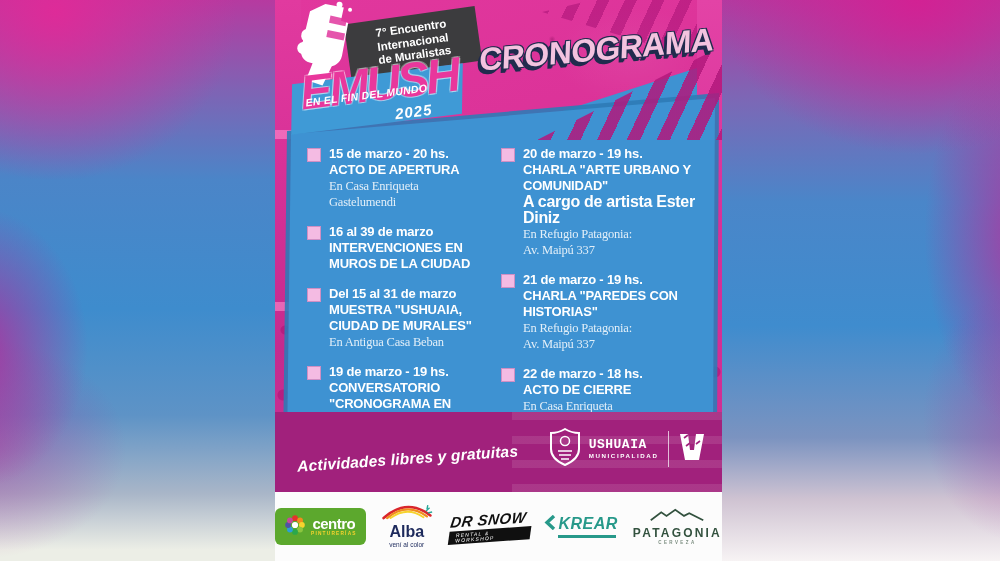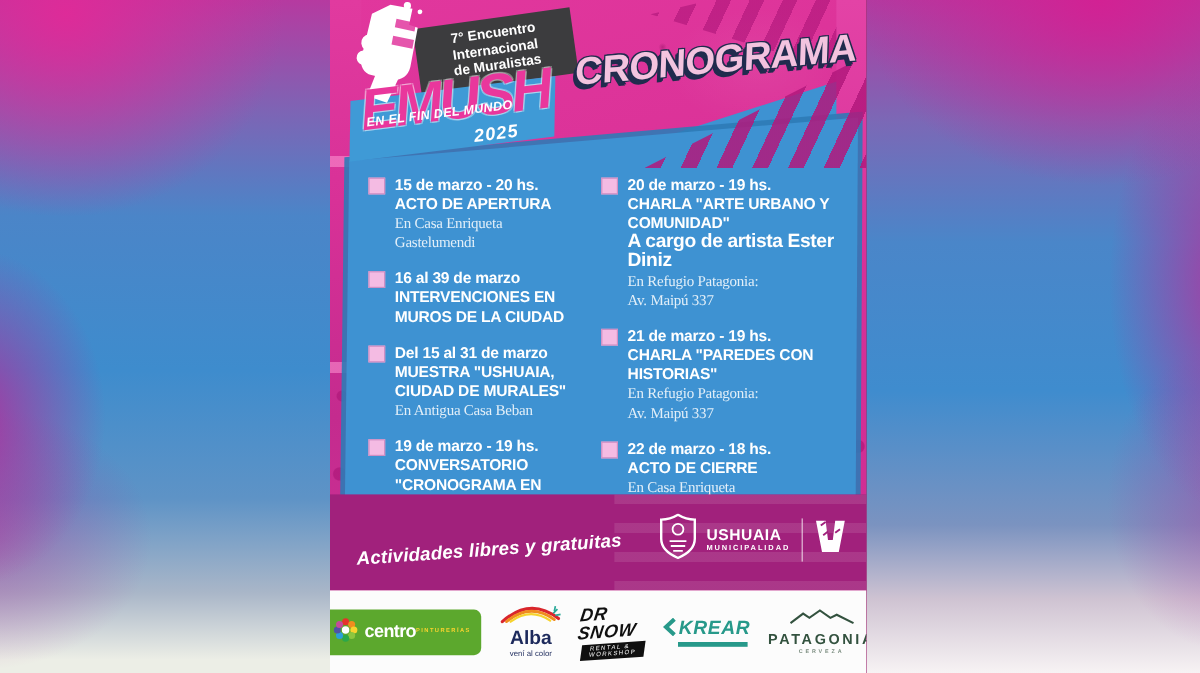--- a/index.html
+++ b/index.html
@@ -93,30 +93,30 @@
   .itxt .v{font-weight:normal;font-size:12.5px;line-height:16px;color:rgba(255,255,255,.85);white-space:pre-line;font-family:Liberation Serif, serif;}
 
   
   .band{position:absolute;left:0;top:412px;width:447px;height:80px;z-index:5;background:#a1217c;overflow:hidden;}
   .band::after{content:"";position:absolute;right:0;top:0;width:210px;height:100%;
     background:repeating-linear-gradient(180deg, rgba(255,255,255,.10) 0 8px, transparent 8px 24px);}
   .note{position:absolute;left:22px;top:38px;z-index:2;color:#fff;font-weight:bold;font-style:italic;
     font-size:15.5px;transform:rotate(-4deg);letter-spacing:.2px;}
   .muni{position:absolute;right:16px;top:16px;z-index:3;display:flex;align-items:center;gap:9px;}
   .muni-text{display:flex;flex-direction:column;}
-  .muni-name{color:#fff;font-weight:bold;font-size:13px;letter-spacing:.5px;line-height:1;}
+  .muni-name{color:#fff;font-weight:bold;font-size:13px;letter-spacing:.5px;line-height:1;font-family:Liberation Mono, monospace;}
   .muni-sub{color:#fff;font-weight:bold;font-size:6.2px;letter-spacing:1.6px;margin-top:2px;line-height:1;}
   .muni-divider{width:1.5px;height:36px;background:rgba(255,255,255,.7);}
 
   
   .sponsors{position:absolute;left:0;top:492px;width:447px;height:69px;z-index:6;background:#fcfcfc;
     display:flex;align-items:center;justify-content:center;gap:15px;}
   .sp{display:flex;flex-direction:column;align-items:center;line-height:1;}
   .sp-centro{flex-direction:row;background:#5ca82d;border-radius:6px;padding:6px 9px;gap:5px;align-items:center;}
-  .centro-col{display:flex;flex-direction:row;align-items:center;}
+  .centro-col{display:flex;flex-direction:column;align-items:center;}
   .centro-name{color:#fff;font-weight:bold;font-size:15px;letter-spacing:-.5px;}
   .centro-tag{color:#f6d32d;font-weight:bold;font-size:4.8px;letter-spacing:1.2px;margin-top:1.5px;}
   .alba-name{color:#1d2a5c;font-weight:bold;font-size:16px;margin-top:1px;}
   .alba-tag{color:#1d2a5c;font-size:6.5px;margin-top:2px;}
   .drsnow{transform:rotate(-4deg);}
   .drsnow-name{color:#101010;font-weight:bold;font-style:italic;font-size:15px;transform:skewX(-12deg);letter-spacing:.5px;}
   .drsnow-tag{background:#101010;color:#fff;font-size:5px;letter-spacing:1.2px;padding:1.5px 7px;margin-top:1.5px;transform:skewX(-12deg);}
   .krear-row{display:flex;align-items:center;gap:2px;}
   .krear-name{color:#27998a;font-weight:bold;font-style:italic;font-size:16px;letter-spacing:.5px;}
   .krear-bar{width:58px;height:3.5px;background:#27998a;margin-top:1.5px;margin-left:12px;}

